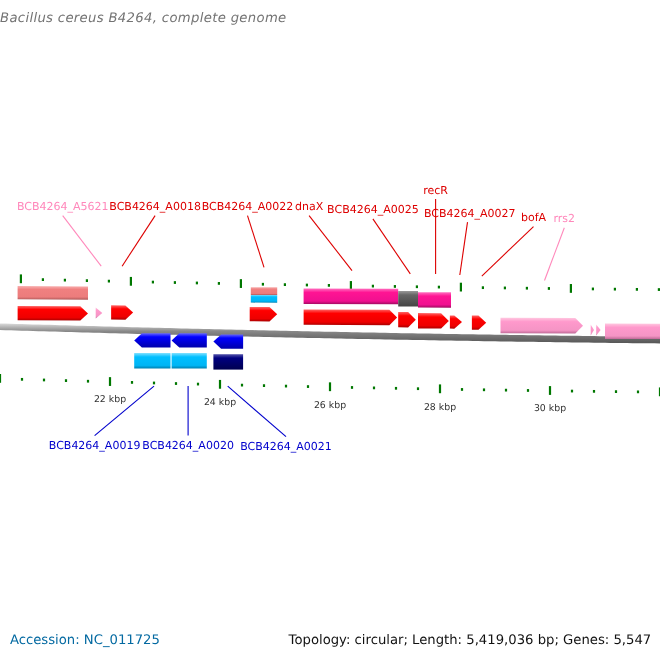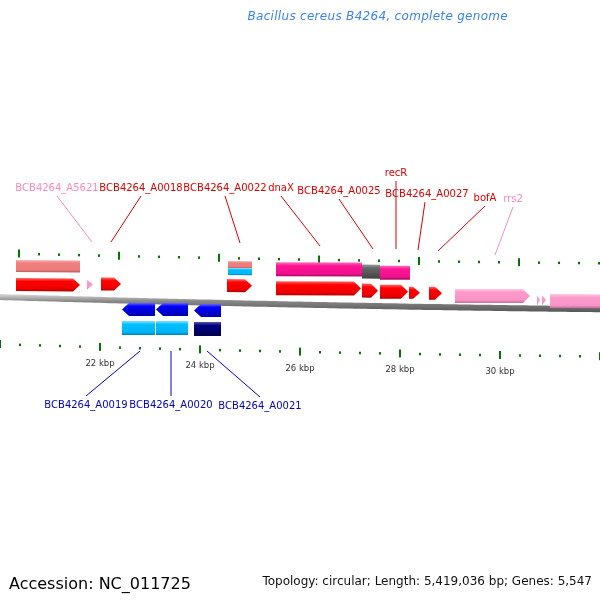--- a/index.html
+++ b/index.html
@@ -1,21 +1,21 @@
 <!DOCTYPE html>
 <html><head>
 <meta charset="utf-8">
 <style>
   html, body { margin: 0; padding: 0; background: #ffffff; }
   body { width: 600px; height: 600px; position: relative; overflow: hidden;
          font-family: "DejaVu Sans", sans-serif; }
-  #title { position: absolute; left: 0; top: 9px; width: 508px; text-align: right;
-           font-style: italic; font-size: 12px; color: #3b82f6; letter-spacing: 0.3px; }
+  #title { position: absolute; left: 0; top: 9px; width: 508px; text-align: left;
+           font-style: italic; font-size: 12px; color: #737373; letter-spacing: 0.3px; }
   #map { position: absolute; left: 0; top: 0; }
-  #footer-left { position: absolute; left: 9px; top: 574px; font-size: 16px; color: #000000; }
+  #footer-left { position: absolute; left: 9px; top: 574px; font-size: 12px; color: #0369a1; }
   #footer-right { position: absolute; right: 8px; top: 574px; font-size: 12px; color: #111; }
   .lbl { font-family: "DejaVu Sans", sans-serif; font-size: 10px; }
   .tick-lbl { font-family: "DejaVu Sans", sans-serif; font-size: 8.5px; fill: #333; }
 </style>
 </head>
 <body>
 
 <div id="title">Bacillus cereus B4264, complete genome</div>
 
 <svg id="map" width="600" height="600" viewBox="0 0 600 600">

